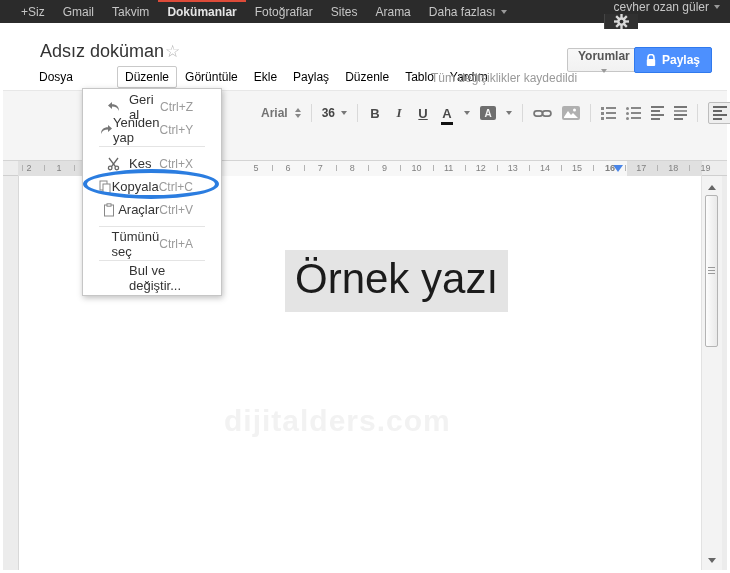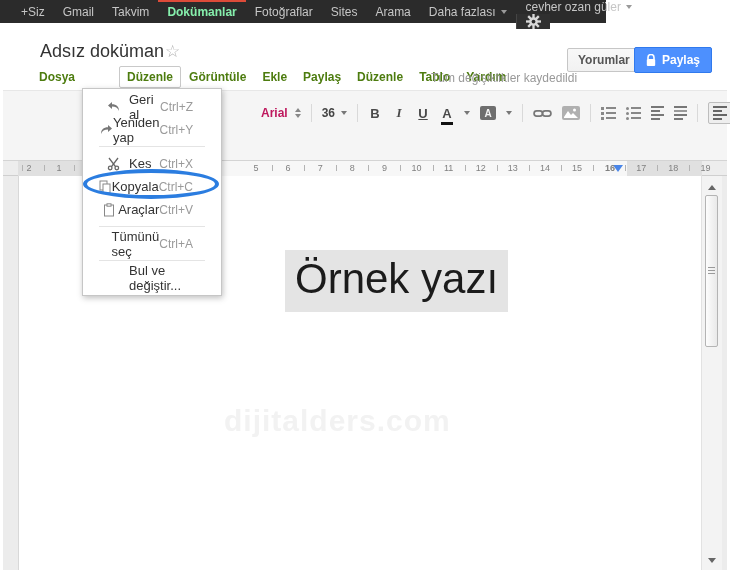--- a/index.html
+++ b/index.html
@@ -1,55 +1,55 @@
 <!DOCTYPE html>
 <html><head>
 <meta charset="utf-8">
 <style>
   * { margin:0; padding:0; box-sizing:border-box; }
   html,body { background:#fff; }
   body { font-family:"Liberation Sans", sans-serif; }
   #frame { position:relative; width:730px; height:573px; background:#fff; overflow:hidden; }
 
   
-  #topbar { position:absolute; left:0; top:0; width:606px; height:23px; background:#2b2b2b;
+  #topbar { position:absolute; left:0; top:0; width:730px; height:23px; background:#2b2b2b;
             display:flex; align-items:stretch; font-size:12px; color:#c6c6c6; z-index:80; }
   #topbar-items { display:flex; align-items:stretch; padding-left:12px; }
   .tb-item { display:flex; align-items:center; padding:0 9px; cursor:pointer; position:relative; white-space:nowrap; }
-  .tb-item.active { color:#86efac; font-weight:bold; }
+  .tb-item.active { color:#e5e5e5; font-weight:bold; }
   .tb-item.active::before { content:""; position:absolute; left:0; top:0; right:0; height:2px; background:#dd4b39; }
   #topbar-right { margin-left:auto; display:flex; align-items:stretch;flex-direction:column; }
   #topbar-user { display:flex; align-items:center; gap:5px; padding:0 10px; white-space:nowrap; }
   #gear-box { width:34px; display:flex; align-items:center; justify-content:center; border-left:1px solid #454545; background:#303030; cursor:pointer; }
   .caret-down { width:0; height:0; border-left:3px solid transparent; border-right:3px solid transparent; border-top:4px solid #9a9a9a; display:inline-block; }
 
   
   #header { position:absolute; left:3px; top:23px; width:724px; height:67px; background:#fff; }
   #doc-title { position:absolute; left:37px; top:18px; font-size:18px; color:#333; cursor:text; }
   #title-star { position:absolute; left:162px; top:18px; font-size:17px; color:#b3b3b3; cursor:pointer; }
   #comments-btn { position:absolute; left:564px; top:25px; height:24px; padding:0 10px; display:flex; align-items:center; gap:6px;
                   background:linear-gradient(#f8f8f8,#f1f1f1); border:1px solid #c6c6c6; border-radius:2px;
-                  font-size:12px; font-weight:bold; color:#555; cursor:pointer; }
+                  font-size:12px; font-weight:bold; color:#555; cursor:pointer;flex-direction:column; }
   #share-btn { position:absolute; left:631px; top:24px; height:26px; padding:0 11px; display:flex; align-items:center; gap:6px;
                background:#4d90fe; border:1px solid #3079ed; border-radius:2px;
                font-size:12px; font-weight:bold; color:#fff; cursor:pointer; }
   #menubar { position:absolute; left:28px; top:43px; display:flex; align-items:center; height:22px; }
-  .mb-item { font-size:12px; color:#4d7c0f; padding:3px 7px; cursor:pointer; border:1px solid transparent; white-space:nowrap;font-weight:bold; }
+  .mb-item { font-size:12px; color:#000000; padding:3px 7px; cursor:pointer; border:1px solid transparent; white-space:nowrap; }
   .mb-item.open { border:1px solid #c9c9c9; border-radius:2px; background:#fff;margin-left:36px; }
   #save-status { position:absolute; left:428px; top:48px; font-size:12px; color:#999; }
 
   
   #toolbar { position:absolute; left:3px; top:90px; width:724px; height:71px; background:#f5f5f5;
              border-top:1px solid #e7e7e7; border-bottom:1px solid #d4d4d4; }
   .ticon { display:flex; align-items:center; justify-content:center; cursor:pointer; }
   #tb-print { position:absolute; left:125px; top:13px; }
   #tb-undo  { position:absolute; left:190px; top:15px; }
   #tb-main  { position:absolute; left:258px; top:8px; height:28px; display:flex; align-items:center; gap:10px; }
   .tsep { width:1px; height:18px; background:#d9d9d9; }
-  #font-family { display:flex; align-items:center; gap:7px; font-size:12px; font-weight:bold; color:#be185d; cursor:pointer; }
+  #font-family { display:flex; align-items:center; gap:7px; font-size:12px; font-weight:bold; color:#737373; cursor:pointer; }
   .stepper { display:flex; flex-direction:column; gap:2px; }
   .stepper i { width:0; height:0; border-left:3px solid transparent; border-right:3px solid transparent; display:block; }
   .stepper .up { border-bottom:4px solid #888; }
   .stepper .dn { border-top:4px solid #888; }
   #font-size { display:flex; align-items:center; gap:6px; font-size:12px; font-weight:bold; color:#444; cursor:pointer; }
   .fmt-letter { font-size:13px; font-weight:bold; color:#4a4a4a; cursor:pointer; width:14px; text-align:center; }
   #btn-italic { font-style:italic; font-family:"Liberation Serif", serif; }
   #btn-underline { text-decoration:underline; }
   #btn-textcolor { position:relative; }
   #btn-textcolor .bar { position:absolute; left:1px; right:1px; bottom:-4px; height:3px; background:#111; }

